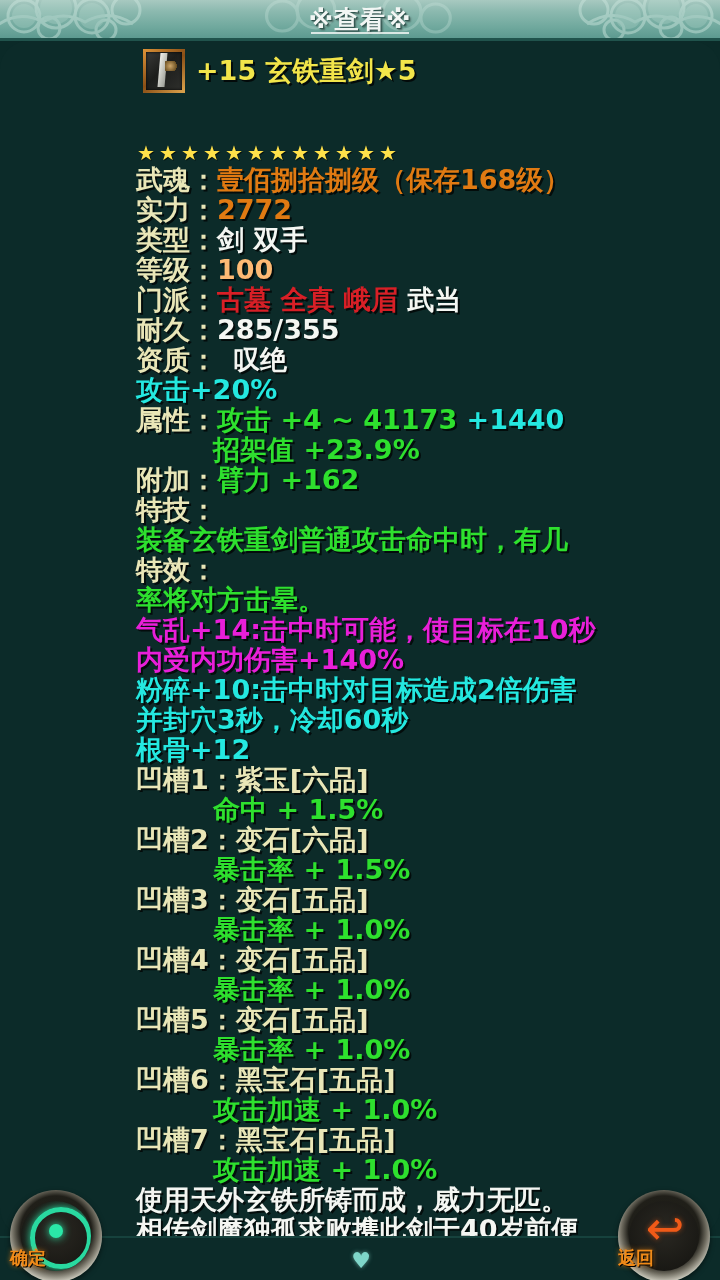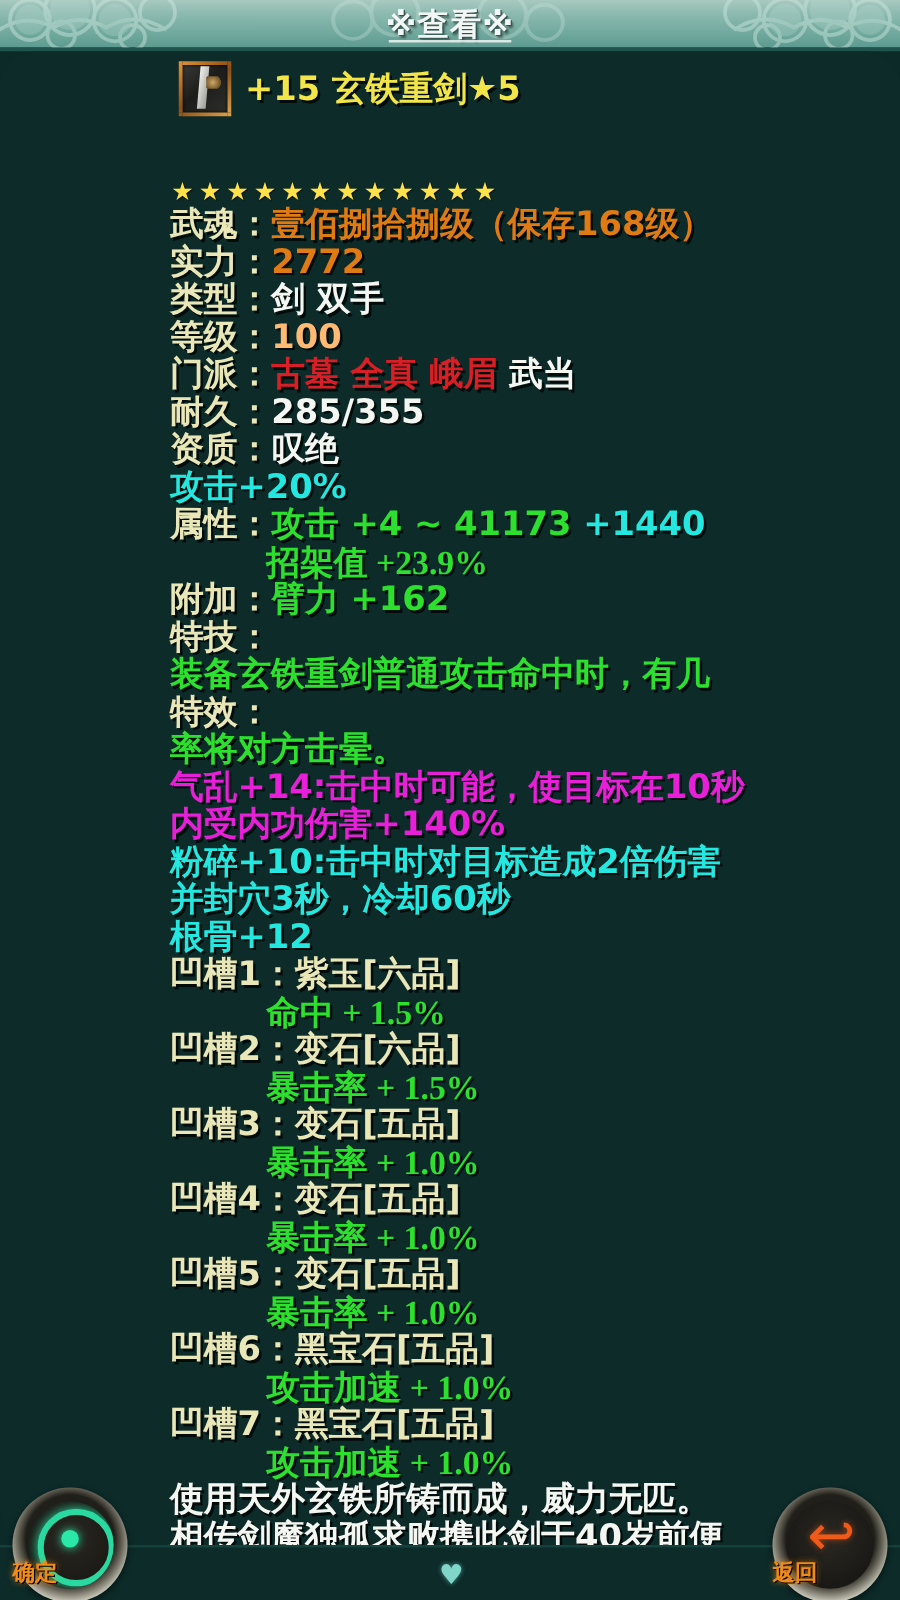--- a/index.html
+++ b/index.html
@@ -67,21 +67,21 @@
   #stars{position:absolute;left:137px;top:102px;display:flex;gap:1px;}
   .star{width:21px;height:20px;font-size:20px;line-height:20px;color:#ffe14a;
         text-shadow:1px 1px 0 rgba(0,0,0,.6);}
 
   #lines{position:absolute;left:0;top:124px;width:720px;}
   .ln{
     font-size:27px;line-height:30px;white-space:nowrap;
     padding-left:136px;font-weight:bold;
     text-shadow:2px 2px 0 rgba(0,0,0,.72);
   }
-  .ln.indent{padding-left:213px;font-family:Liberation Serif, serif;}
+  .ln.indent{padding-left:213px;}
   .lbl{color:#e9e6b7;}
 
   
   #footer{position:absolute;left:0;top:1236px;width:720px;height:44px;
           background:#0c2b29;border-top:2px solid #16423d;}
   #heart{
     position:absolute;left:348px;top:1250px;width:26px;height:22px;
     font-size:22px;line-height:22px;color:#7fd6c9;text-align:center;
     text-shadow:0 0 4px rgba(140,230,215,.6);
   }
@@ -195,21 +195,21 @@
         <span class="star">★</span>
       </div>
 
     <div id="lines">
         <div class="ln"><span class="lbl">武魂：</span><span style="color: rgb(224, 122, 18);">壹佰捌拾捌级（保存168级）</span></div>
         <div class="ln"><span class="lbl">实力：</span><span style="color: rgb(224, 122, 18);">2772</span></div>
         <div class="ln"><span class="lbl">类型：</span><span style="color: rgb(244, 246, 242);">剑 双手</span></div>
         <div class="ln"><span class="lbl">等级：</span><span style="color: #fdba74;">100</span></div>
         <div class="ln"><span class="lbl">门派：</span><span style="color: rgb(216, 31, 38);">古墓 全真 峨眉</span><span style="color: rgb(244, 246, 242);"> 武当</span></div>
         <div class="ln"><span class="lbl">耐久：</span><span style="color: rgb(244, 246, 242);">285/355</span></div>
-        <div class="ln"><span class="lbl">资质：</span><span style="color: rgb(244, 246, 242);">叹绝</span></div>
+        <div class="ln"><span class="lbl">资质：</span><span style="color: rgb(244, 246, 242); margin-left: 16px;">叹绝</span></div>
         <div class="ln"><span style="color: rgb(36, 232, 224);">攻击+20%</span></div>
         <div class="ln"><span class="lbl">属性：</span><span style="color: rgb(46, 224, 46);">攻击 +4 ~ 41173</span><span style="color: rgb(36, 232, 224);"> +1440</span></div>
         <div class="ln indent"><span style="color: rgb(46, 224, 46);">招架值 +23.9%</span></div>
         <div class="ln"><span class="lbl">附加：</span><span style="color: rgb(46, 224, 46);">臂力 +162</span></div>
         <div class="ln"><span class="lbl">特技：</span></div>
         <div class="ln"><span style="color: rgb(46, 224, 46);">装备玄铁重剑普通攻击命中时，有几</span></div>
         <div class="ln"><span class="lbl">特效：</span></div>
         <div class="ln"><span style="color: rgb(46, 224, 46);">率将对方击晕。</span></div>
         <div class="ln"><span style="color: rgb(232, 31, 216);">气乱+14:击中时可能，使目标在10秒</span></div>
         <div class="ln"><span style="color: rgb(232, 31, 216);">内受内功伤害+140%</span></div>

